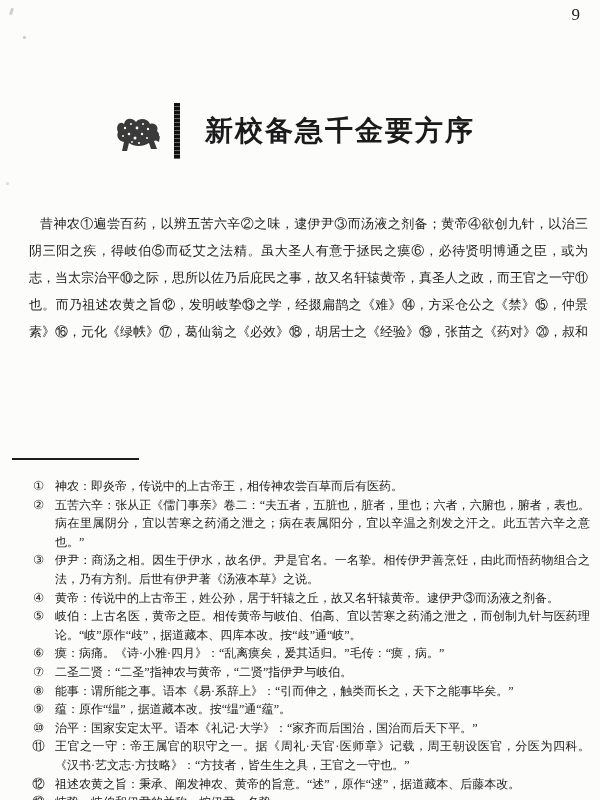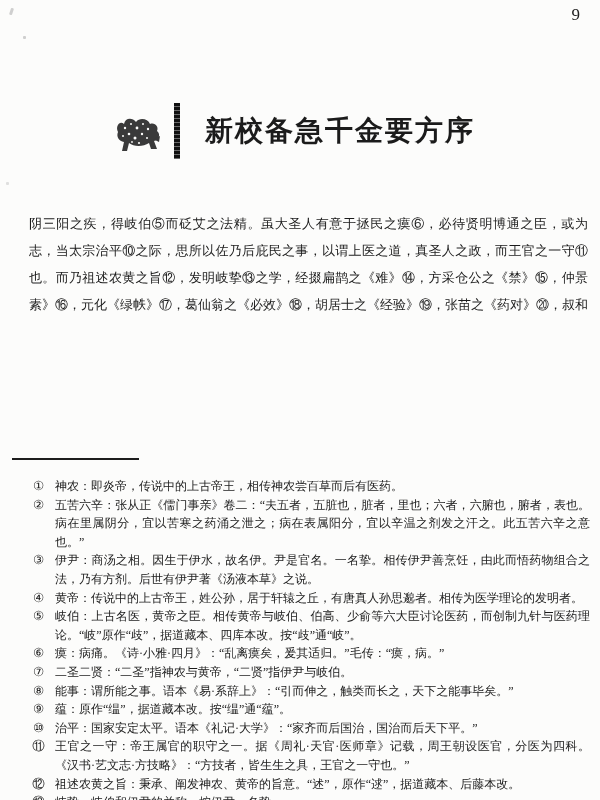--- a/index.html
+++ b/index.html
@@ -84,22 +84,23 @@
           <circle cx="10" cy="21" r="1"></circle>
         <circle cx="26" cy="28" r="1.1"></circle>
           <circle cx="19" cy="27" r="0.9"></circle>
       </g>
     </svg>
     <div class="inkbar"></div>
     <h1 class="doc-title">新校备急千金要方序</h1>
   </div>
 
   <div class="bodytext">
+    <div class="bline first">昔神农①遍尝百药，以辨五苦六辛②之味，逮伊尹③而汤液之剂备；黄帝④欲创九针，以治三</div>
     <div class="bline">阴三阳之疾，得岐伯⑤而砭艾之法精。虽大圣人有意于拯民之瘼⑥，必待贤明博通之臣，或为</div>
-    <div class="bline">志，当太宗治平⑩之际，思所以佐乃后庇民之事，以谓上医之道，真圣人之政，而王官之一守⑪</div>
+    <div class="bline">志，当太宗治平⑩之际，思所以佐乃后庇民之事，故又名轩辕黄帝，真圣人之政，而王官之一守⑪</div>
     <div class="bline">也。而乃祖述农黄之旨⑫，发明岐挚⑬之学，经掇扁鹊之《难》⑭，方采仓公之《禁》⑮，仲景《黄</div>
     <div class="bline">素》⑯，元化《绿帙》⑰，葛仙翁之《必效》⑱，胡居士之《经验》⑲，张苗之《药对》⑳，叔和之《脉</div>
   </div>
 
   <div class="fnrule"></div>
 
   <div class="footnotes">
     <div class="fn">
       <span class="marker">①</span>
       <span class="fntext">神农：即炎帝，传说中的上古帝王，相传神农尝百草而后有医药。</span>
@@ -107,25 +108,25 @@
     <div class="fn">
       <span class="marker">②</span>
       <span class="fntext">五苦六辛：张从正《儒门事亲》卷二：“夫五者，五脏也，脏者，里也；六者，六腑也，腑者，表也。病在里属阴分，宜以苦寒之药涌之泄之；病在表属阳分，宜以辛温之剂发之汗之。此五苦六辛之意也。”</span>
     </div>
     <div class="fn">
       <span class="marker">③</span>
       <span class="fntext">伊尹：商汤之相。因生于伊水，故名伊。尹是官名。一名挚。相传伊尹善烹饪，由此而悟药物组合之法，乃有方剂。后世有伊尹著《汤液本草》之说。</span>
     </div>
     <div class="fn">
       <span class="marker">④</span>
-      <span class="fntext">黄帝：传说中的上古帝王，姓公孙，居于轩辕之丘，有唐真人孙思邈者。相传为医学理论的发明者。</span>
+      <span class="fntext">黄帝：传说中的上古帝王，姓公孙，居于轩辕之丘，故又名轩辕黄帝。逮伊尹③而汤液之剂备。</span>
     </div>
     <div class="fn">
       <span class="marker">⑤</span>
-      <span class="fntext">岐伯：上古名医，黄帝之臣。相传黄帝与岐伯、伯高、少俞等六大臣讨论医药，而创制九针与医药理论。“岐”原作“歧”，据道藏本、四库本改。按“歧”通“岐”。</span>
+      <span class="fntext">岐伯：上古名医，黄帝之臣。相传黄帝与岐伯、伯高、宜以苦寒之药涌之泄之，而创制九针与医药理论。“岐”原作“歧”，据道藏本、四库本改。按“歧”通“岐”。</span>
     </div>
     <div class="fn">
       <span class="marker">⑥</span>
       <span class="fntext">瘼：病痛。《诗·小雅·四月》：“乱离瘼矣，爰其适归。”毛传：“瘼，病。”</span>
     </div>
     <div class="fn">
       <span class="marker">⑦</span>
       <span class="fntext">二圣二贤：“二圣”指神农与黄帝，“二贤”指伊尹与岐伯。</span>
     </div>
     <div class="fn">

